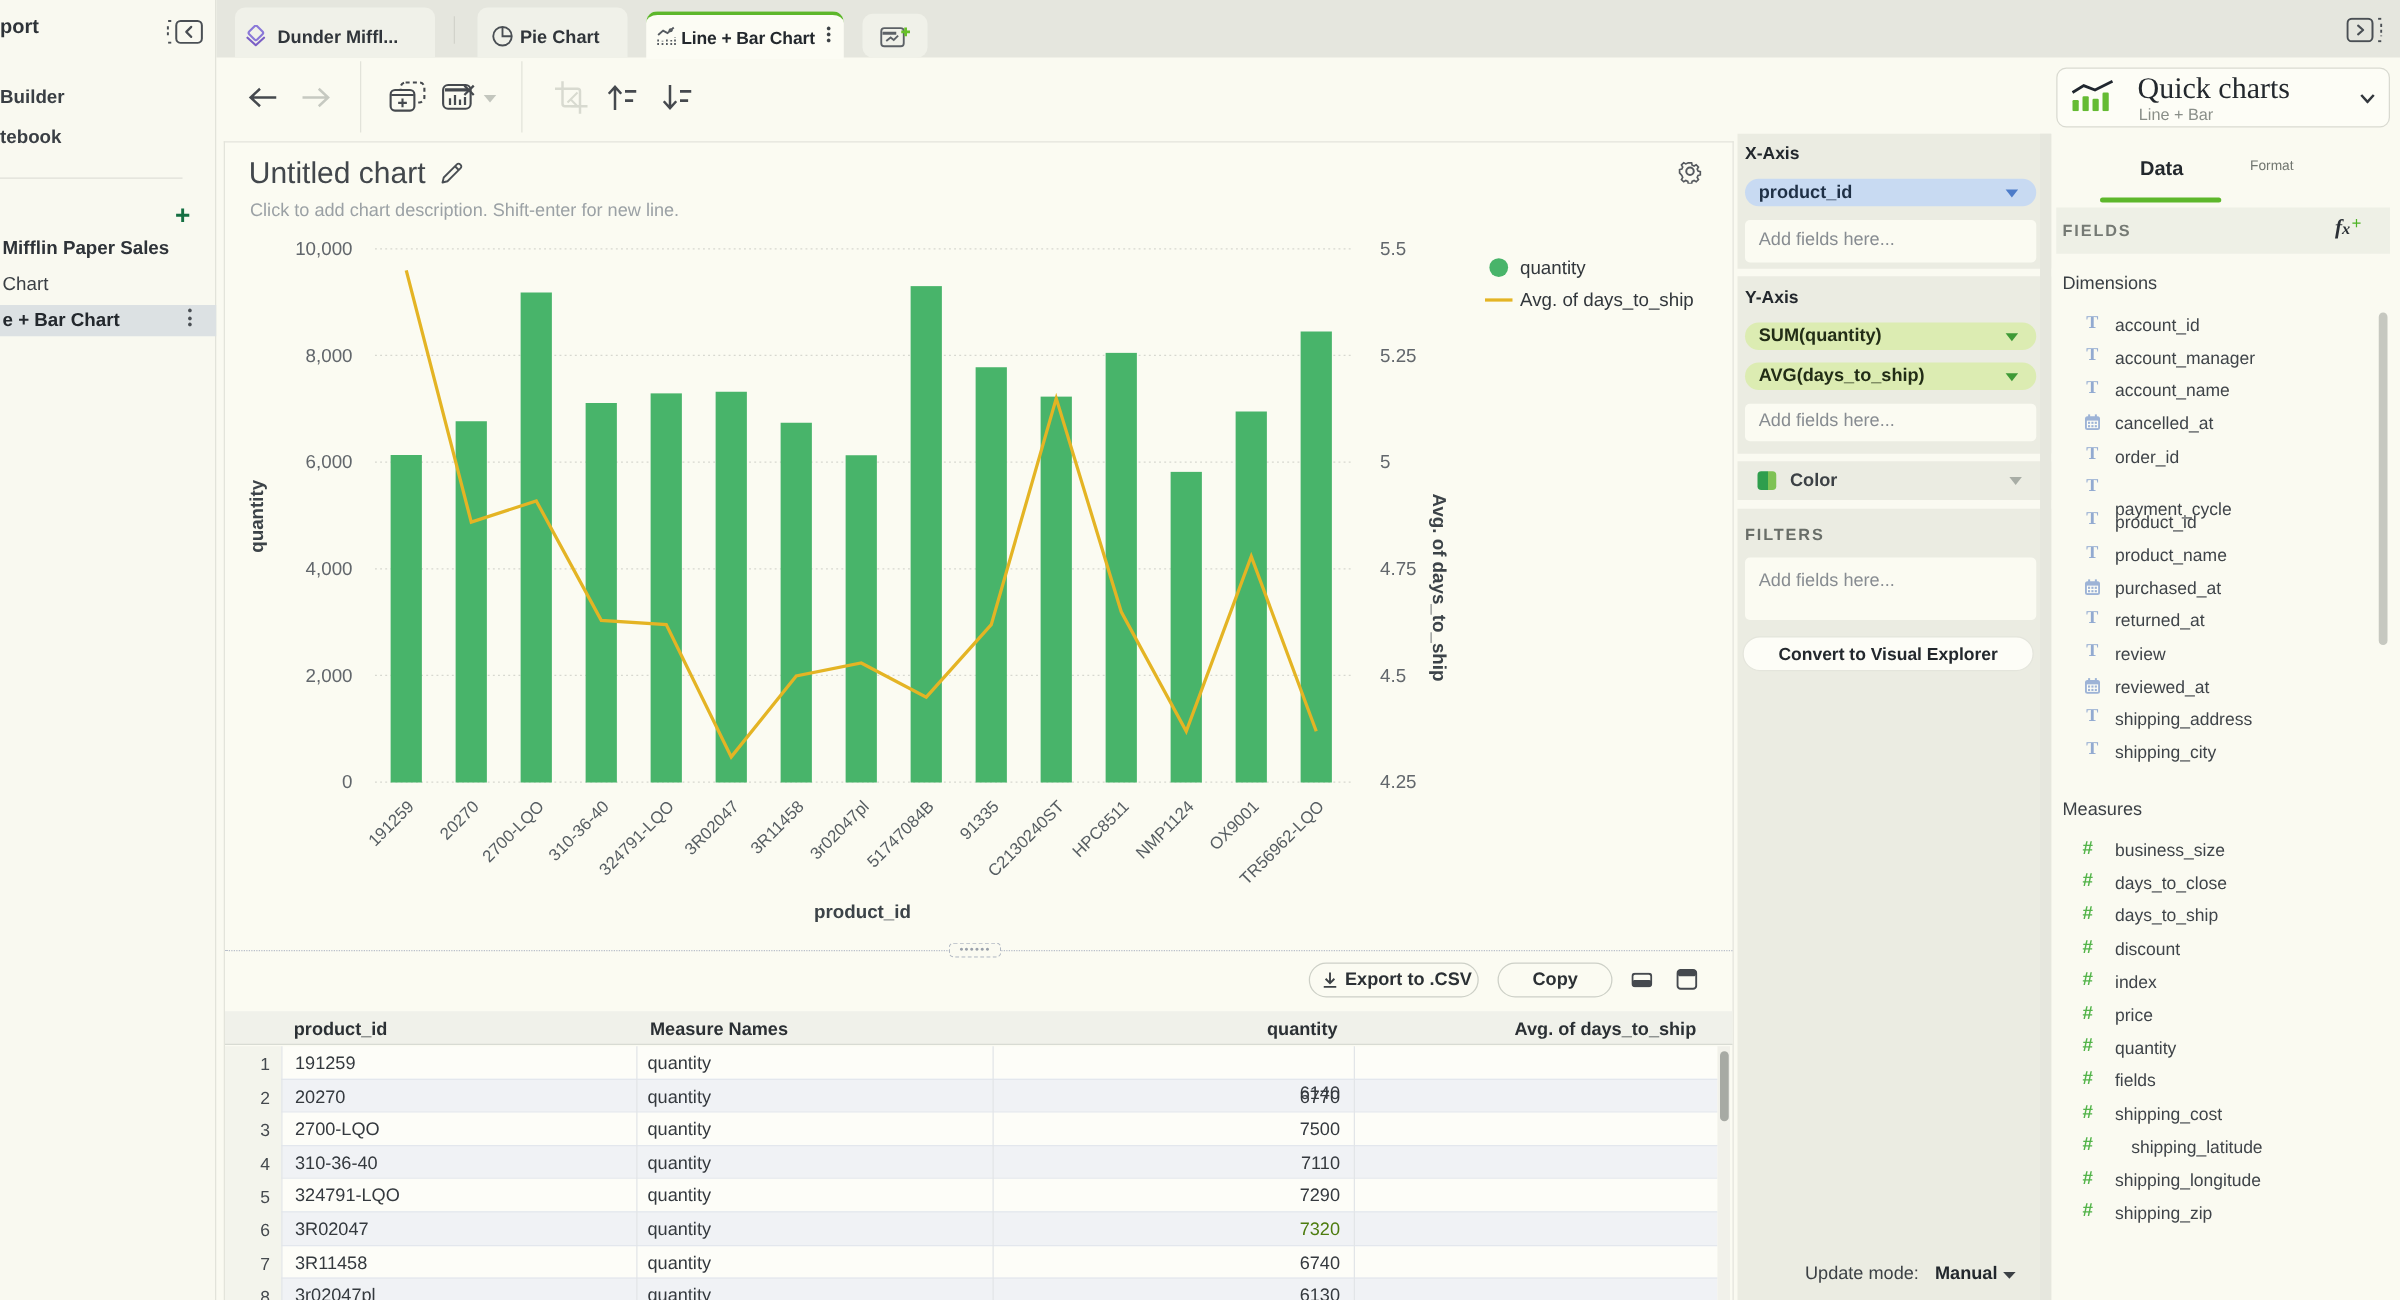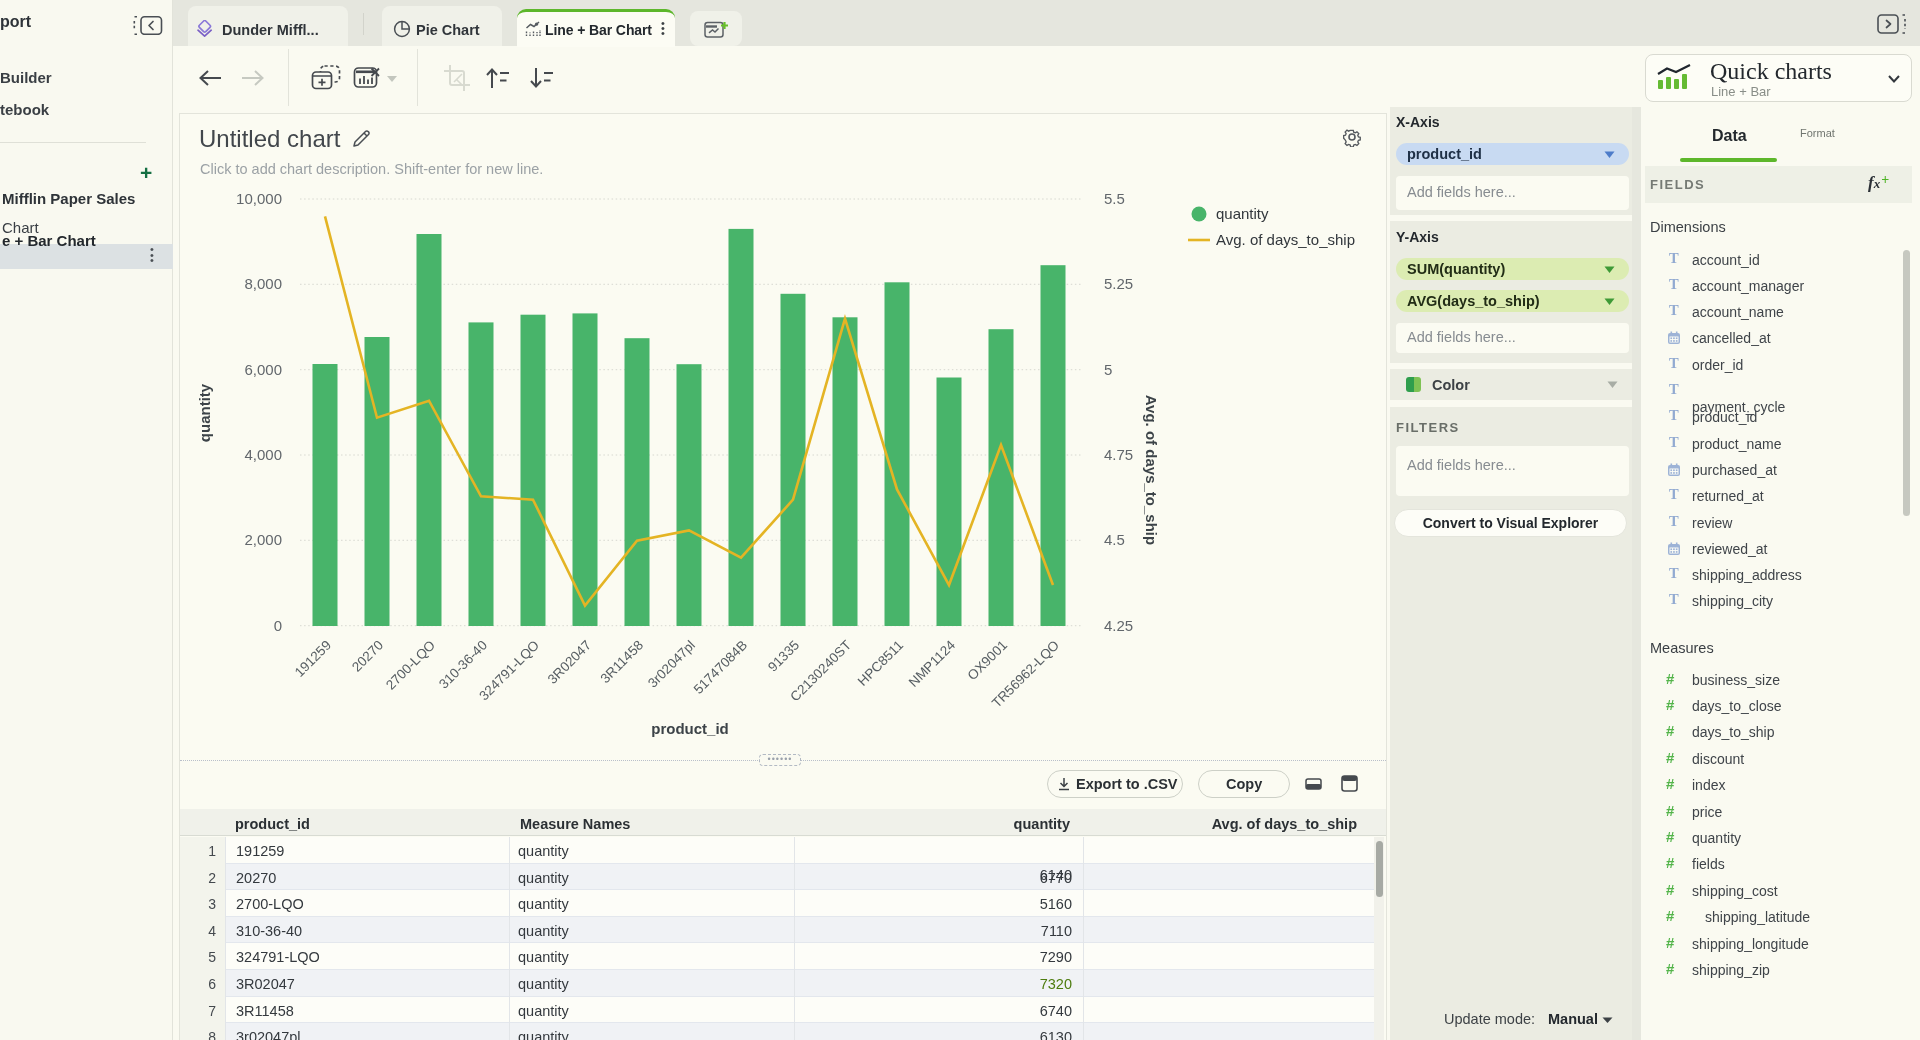--- a/index.html
+++ b/index.html
@@ -63,21 +63,21 @@
   <rect x="8" y="0.8" width="20.5" height="17.5" rx="3.5" fill="none" stroke="#4a4f54" stroke-width="1.6"></rect>
   <path d="M20 5.5 L16 9.5 L20 13.5" fill="none" stroke="#4a4f54" stroke-width="1.7" stroke-linecap="round" stroke-linejoin="round"></path>
 </svg>
 <div class="abs" style="left:0px; top:69px; font-size:15px; font-weight:600; color:#3a3f44;">Builder</div>
 <div class="abs" style="left:0px; top:101px; font-size:15px; font-weight:600; color:#3a3f44;">tebook</div>
 <div class="abs" style="left:0; top:142px; width:146px; height:1px; background:#dfe0d7;"></div>
 <div class="abs" style="left:140px; top:161px; font-size:21px; font-weight:bold; color:#156f42;">+</div>
 <div class="abs b" style="left:2px; top:190px; font-size:15px; color:#2e3338;">Mifflin Paper Sales</div>
 <div class="abs" style="left:2px; top:219px; font-size:15px; color:#3a3f44;">Chart</div>
 <div class="abs" style="left:0; top:244px; width:173px; height:25px; background:#dce1e3;"></div>
-<div class="abs b" style="left:2px; top:232px; font-size:15px; color:#23282d;">e + Bar Chart</div>
+<div class="abs b" style="left:2px; top:248px; font-size:15px; color:#23282d;">e + Bar Chart</div>
 <div class="abs" style="left:150px; top:247px; color:#4a4f54; font-size:11px; line-height:5.5px;">•<br>•<br>•</div>
 
 <svg class="abs" style="left:198px; top:69px;" width="25" height="18" viewBox="0 0 25 18">
   <path d="M23 9 H3 M10 2 L2.5 9 L10 16" fill="none" stroke="#45494e" stroke-width="2"></path>
 </svg>
 <svg class="abs" style="left:240px; top:69px;" width="25" height="18" viewBox="0 0 25 18">
   <path d="M2 9 H22 M15 2 L22.5 9 L15 16" fill="none" stroke="#c6c9c1" stroke-width="2"></path>
 </svg>
 <div class="abs" style="left:288px; top:49px; width:1px; height:57px; background:#e2e3da;"></div>
 
@@ -274,21 +274,21 @@
 <div class="abs" style="left:518px; top:843px;  font-size:14.5px; color:#34393e;">quantity</div>
 <div class="abs" style="left:518px; top:869.6px; font-size:14.5px; color:#34393e;">quantity</div>
 <div class="abs" style="left:518px; top:896.2px; font-size:14.5px; color:#34393e;">quantity</div>
 <div class="abs" style="left:518px; top:922.8px; font-size:14.5px; color:#34393e;">quantity</div>
 <div class="abs" style="left:518px; top:949.4px; font-size:14.5px; color:#34393e;">quantity</div>
 <div class="abs" style="left:518px; top:976px;  font-size:14.5px; color:#34393e;">quantity</div>
 <div class="abs" style="left:518px; top:1002.6px; font-size:14.5px; color:#34393e;">quantity</div>
 <div class="abs" style="left:518px; top:1029.2px; font-size:14.5px; color:#34393e;">quantity</div>
 <div class="abs" style="left:922px; top:843px;  width:150px; text-align:right; font-size:14.5px; color:#34393e;margin-top:24px;">6140</div>
 <div class="abs" style="left:922px; top:869.6px; width:150px; text-align:right; font-size:14.5px; color:#34393e;">6770</div>
-<div class="abs" style="left:922px; top:896.2px; width:150px; text-align:right; font-size:14.5px; color:#34393e;">5160</div>
+<div class="abs" style="left:922px; top:896.2px; width:150px; text-align:right; font-size:14.5px; color:#34393e;">7500</div>
 <div class="abs" style="left:922px; top:922.8px; width:150px; text-align:right; font-size:14.5px; color:#34393e;">7110</div>
 <div class="abs" style="left:922px; top:949.4px; width:150px; text-align:right; font-size:14.5px; color:#34393e;">7290</div>
 <div class="abs" style="left:922px; top:976px;  width:150px; text-align:right; font-size:14.5px; color:#4d7c0f;">7320</div>
 <div class="abs" style="left:922px; top:1002.6px; width:150px; text-align:right; font-size:14.5px; color:#34393e;">6740</div>
 <div class="abs" style="left:922px; top:1029.2px; width:150px; text-align:right; font-size:14.5px; color:#34393e;">6130</div>
 
 <div class="abs" style="left:1374px; top:837px; width:10px; height:203px; background:#f1f1ea;"></div>
 <div class="abs" style="left:1375.5px; top:841px; width:7px; height:56px; background:#a7aaa4; border-radius:3.5px;"></div>
 
 <div class="abs" style="left:1390px; top:107px; width:251px; height:108px; background:#ebece2;"></div>

